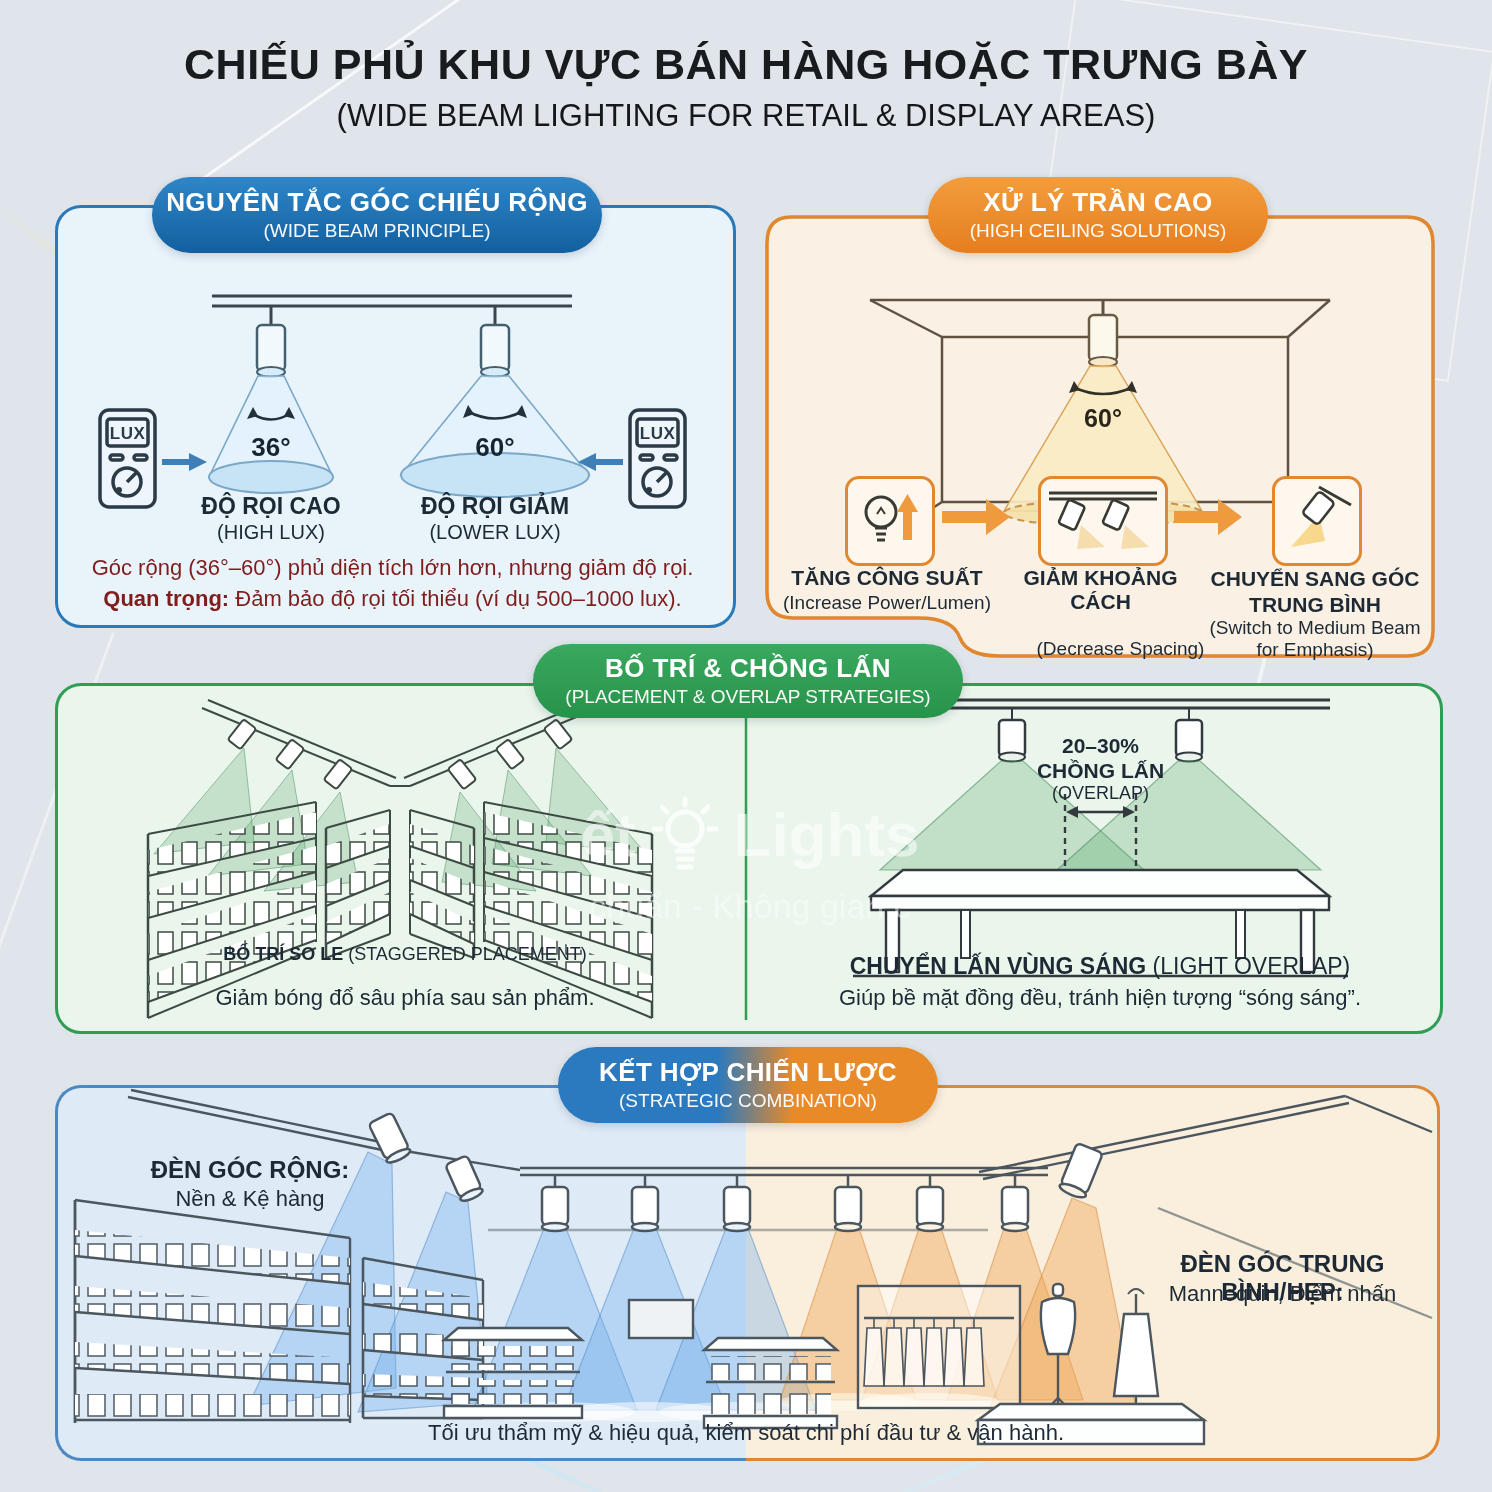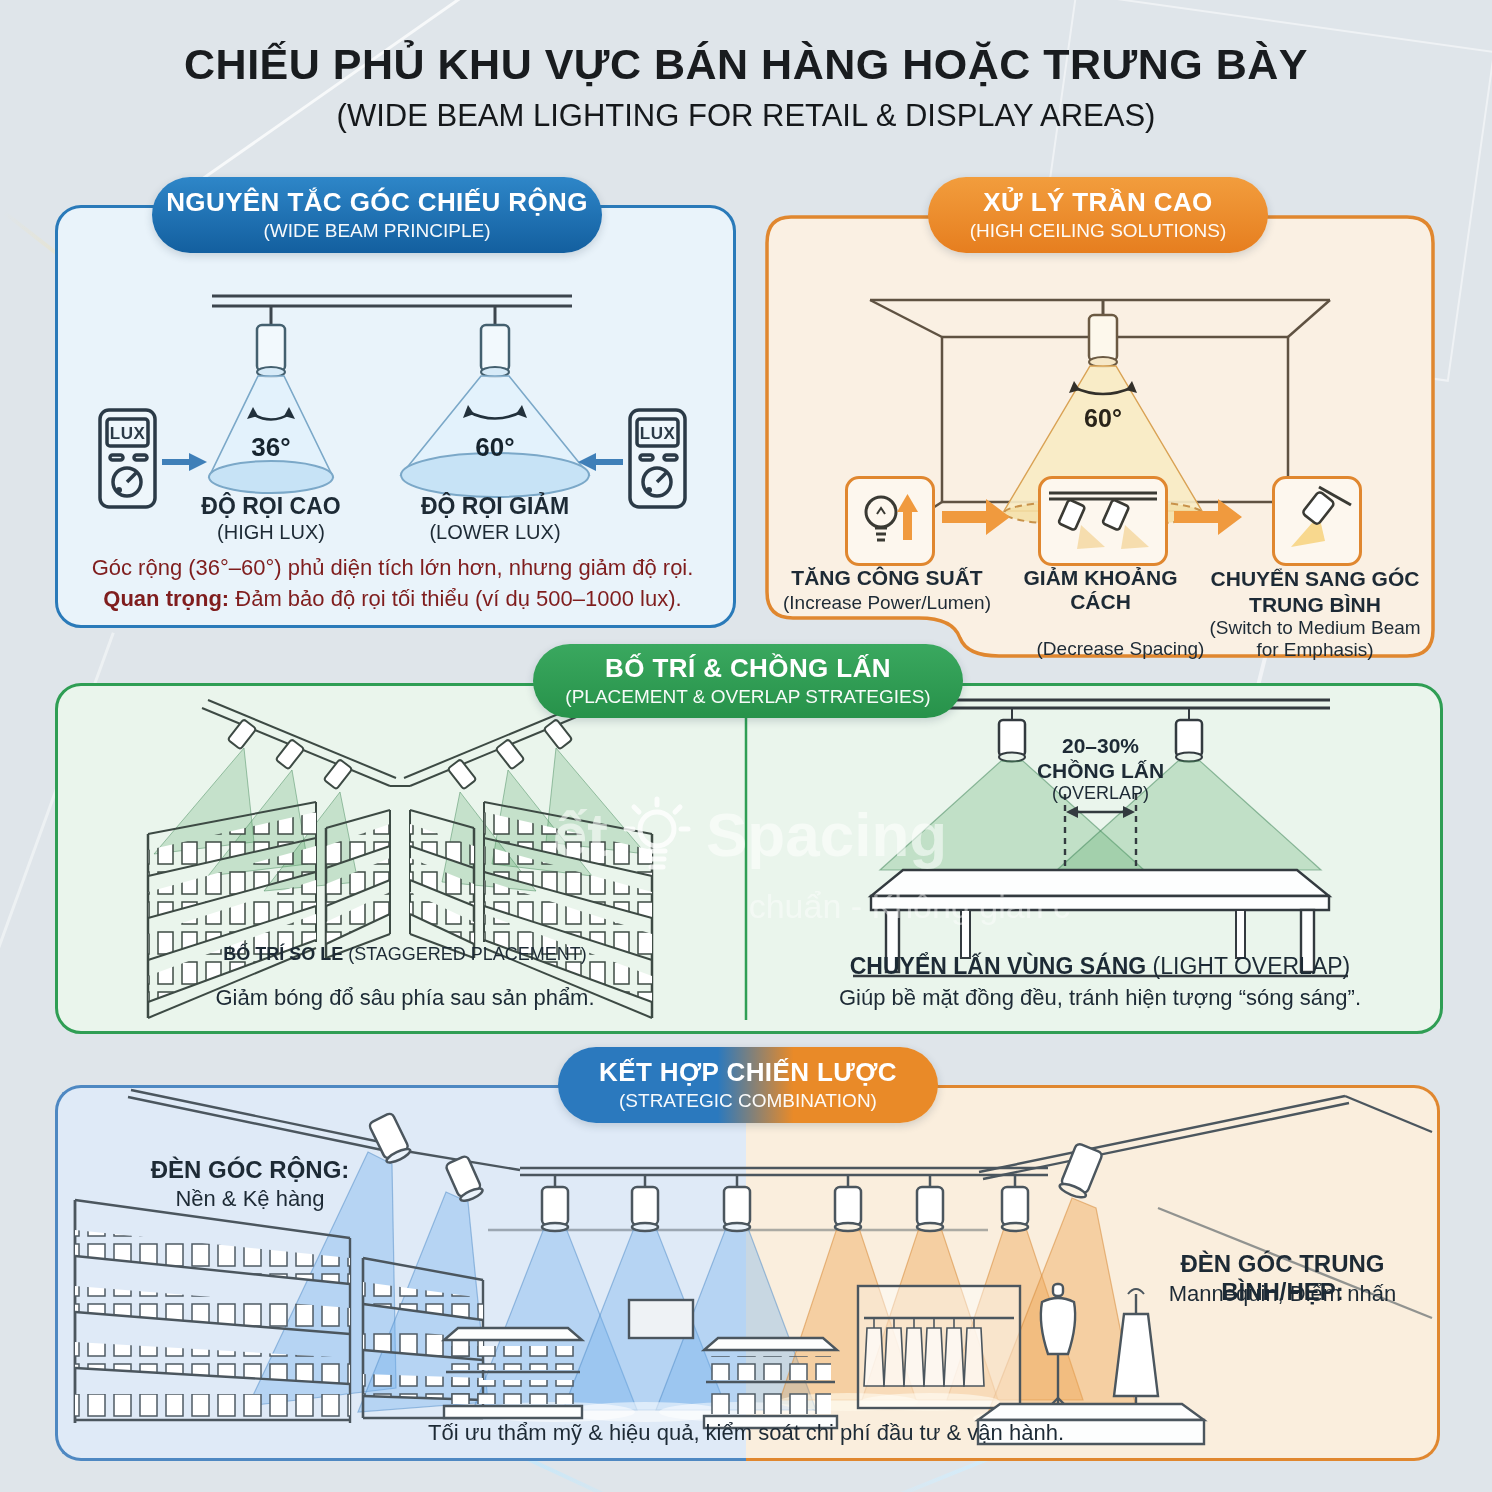--- a/index.html
+++ b/index.html
@@ -23,21 +23,21 @@
   .panel{position:absolute;border-radius:26px;z-index:2;}
   .panel-blue{background:#e9f3fa;border:3px solid #2a7ab9;}
   .panel-green{background:#eaf5ec;border:3px solid #2f9e54;}
   .half-left{background:#dfeaf7;border:3px solid #4e88c2;border-right:none;border-radius:26px 0 0 26px;}
   .half-right{background:#faeedd;border:3px solid #e0872f;border-left:none;border-radius:0 26px 26px 0;}
   .lbl{position:absolute;z-index:6;color:#1d2a35;}
   .note{font-size:22px;color:#7f1d1d;}
   svg{position:absolute;z-index:3;}
   .solbox{position:absolute;z-index:6;background:#fdf7ee;border:3px solid #e0872f;border-radius:14px;
           display:flex;align-items:center;justify-content:center;}
-  .watermark{position:absolute;z-index:7;color:rgba(255,255,255,.55);text-align:right;pointer-events:none;}
+  .watermark{position:absolute;z-index:7;color:rgba(255,255,255,.55);text-align:center;pointer-events:none;}
 </style>
 </head>
 <body>
 
 <div class="canvas">
 
   <div class="bgline" style="left:-40px;top:340px;width:420px;height:4px;background:linear-gradient(90deg,rgba(250,230,160,0),#f5e3a8,rgba(250,230,160,0));transform:rotate(38deg);"></div>
   <div class="bgline" style="left:120px;top:60px;width:500px;height:3px;background:rgba(255,255,255,.75);transform:rotate(-35deg);"></div>
   <div class="bgline" style="left:1050px;top:20px;width:420px;height:330px;border:2px solid rgba(255,255,255,.5);transform:rotate(8deg);"></div>
   <div class="bgline" style="left:1240px;top:480px;width:4px;height:540px;background:rgba(255,255,255,.55);transform:rotate(14deg);"></div>
@@ -378,21 +378,21 @@
           <line x1="27" y1="56" x2="43" y2="56"></line>
             <line x1="28" y1="64" x2="42" y2="64"></line>
             <line x1="29" y1="72" x2="41" y2="72"></line>
           <line x1="35" y1="4" x2="35" y2="10"></line>
             <line x1="12" y1="12" x2="17" y2="17"></line>
             <line x1="58" y1="12" x2="53" y2="17"></line>
           <line x1="4" y1="34" x2="11" y2="34"></line>
             <line x1="66" y1="34" x2="59" y2="34"></line>
         </g>
       </svg>
-      <span style="font-size:62px;font-weight:bold;">Spacing</span>
+      <span style="font-size:62px;font-weight:bold;">Lights</span>
     </div>
     <div style="font-size:34px;margin-top:14px;color:rgba(255,255,255,.45);">chuẩn - Không gian c</div>
   </div>
 
   <div class="panel half-left" style="left:55px;top:1085px;width:691px;height:370px;"></div>
   <div class="panel half-right" style="left:746px;top:1085px;width:691px;height:370px;"></div>
 
   <div class="pill pill-mix" style="left:558px;top:1047px;width:380px;height:76px;">
     <div class="t1">KẾT HỢP CHIẾN LƯỢC</div>
     <div class="t2">(STRATEGIC COMBINATION)</div>

